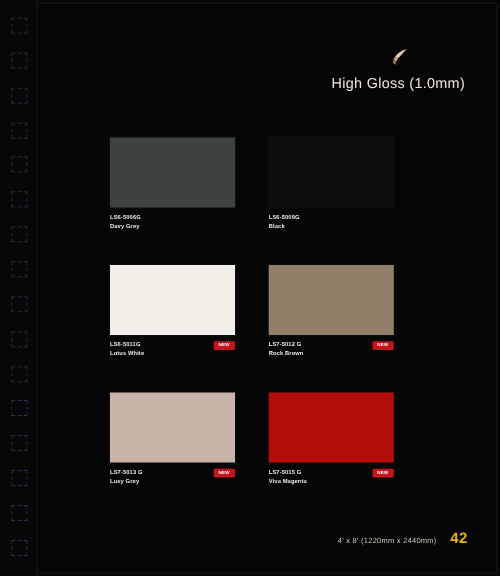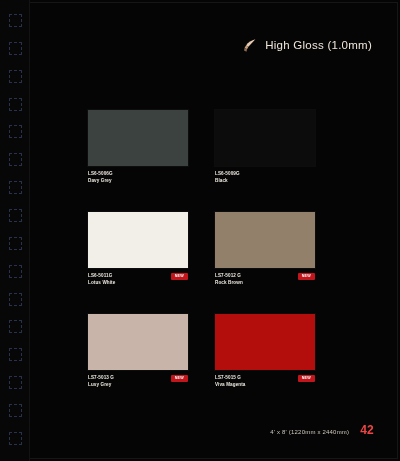--- a/index.html
+++ b/index.html
@@ -79,20 +79,21 @@
   }
 
   
   .header {
     position: absolute;
     right: 28px;
     top: 36px;
     display: flex;
     align-items: center;
     gap: 7px;
+    flex-direction: column;
   }
   .brand-icon {
     width: 18px;
     height: 18px;
     display: block;
     flex: 0 0 auto;
   }
   .header-title {
     color: #efe6da;
     font-size: 11.5px;
@@ -168,21 +169,21 @@
     align-items: baseline;
     gap: 11px;
   }
   .footer-size {
     color: #cfc8bd;
     font-size: 6px;
     letter-spacing: .2px;
     white-space: nowrap;
   }
   .footer-page {
-    color: #ef4444;
+    color: #eab308;
     font-size: 12px;
     font-weight: bold;
     letter-spacing: .2px;
   }
 </style>
 </head>
 <body>
 
 <div class="page">
 

